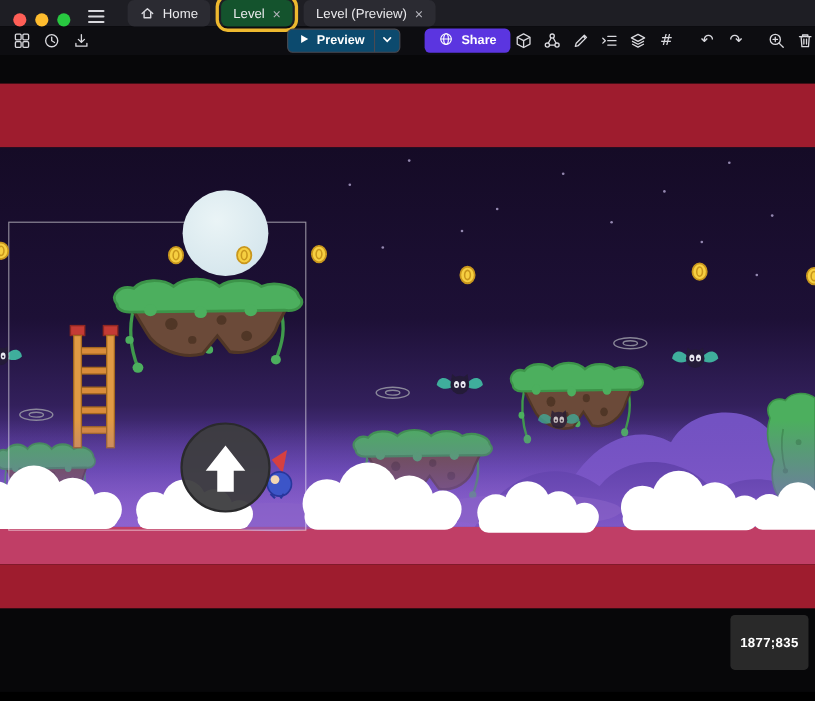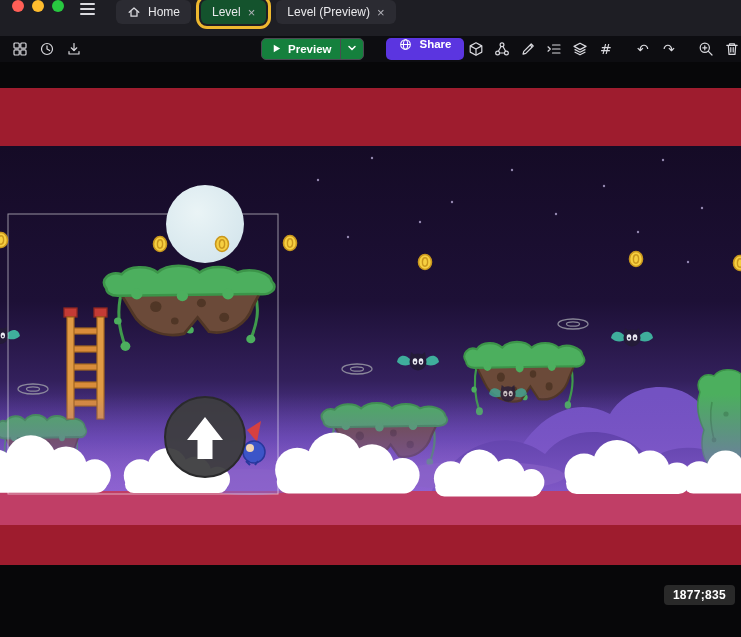--- a/index.html
+++ b/index.html
@@ -3,50 +3,50 @@
 <meta charset="utf-8">
 <style>
   :root{
     --accent:#edb82f; --share:#5b35e0; --titlebar-bg:#1e1e24; --toolbar-bg:#0d0d11;
     --band-red:#9e1c2e; --ground-pink:#c03e66; --sky-top:#150b26; --sky-bottom:#9a6fd2;
   }
   *{margin:0;padding:0;box-sizing:border-box}
   html,body{width:741px;height:637px;overflow:hidden;background:#000;
     font-family:"Liberation Sans",sans-serif;}
   
-  .titlebar{height:36px;background:var(--titlebar-bg);display:flex;align-items:flex-start;padding:0 8px 0 12px}
+  .titlebar{height:24px;background:var(--titlebar-bg);display:flex;align-items:flex-end;padding:0 8px 0 12px}
   .lights{display:flex;gap:8px;align-items:center}
   .light{width:12px;height:12px;border-radius:50%}
   .menu-btn{margin-left:16px;display:flex;flex-direction:column;justify-content:center;width:18px;height:18px;cursor:pointer}
   .menu-btn i{display:block;width:15px;height:2px;background:#d9d9de;margin:1.6px 0;border-radius:1px}
   .tabs{display:flex;gap:10px;margin-left:18px;align-items:center}
   .tab{display:flex;align-items:center;gap:7px;height:24px;padding:0 11px;background:#2b2b32;
        border-radius:6px;color:#e9e9ec;font-size:12px;cursor:pointer;white-space:nowrap}
   .tab.active{background:#14532d;outline:3px solid var(--accent);outline-offset:2px}
   .tab .close{color:#b4b4bb;font-size:13px;line-height:1}
   .tab .ticon{display:flex;color:#d9d9de}
   
   .toolbar{height:26px;background:var(--toolbar-bg);display:flex;align-items:center;padding:0 6px}
   .icon{width:23px;height:22px;display:flex;align-items:center;justify-content:center;color:#d9d9de;cursor:pointer}
   .icon svg{display:block}
   .glyph{font-family:"DejaVu Sans",sans-serif;font-size:14px;line-height:1}
   .left-group{display:flex;gap:4px;margin-left:2px}
-  .btn-preview{margin-left:176px;display:flex;align-items:stretch;height:22px;background:#15803d;
+  .btn-preview{margin-left:176px;display:flex;align-items:stretch;height:22px;background:#0c4a6e;
       border:1px solid #4a4a52;border-radius:5px;color:#fff;font-size:11.5px;font-weight:bold;cursor:pointer}
   .btn-preview .seg{display:flex;align-items:center;gap:6px;padding:0 9px}
   .btn-preview .seg.caret{padding:0 6px}
   .btn-preview .divider{width:1px;background:#4a4a52}
-  .btn-share{margin-left:22px;display:flex;gap:7px;height:22px;padding:0 13px;
+  .btn-share{margin-left:22px;display:flex;align-items:center;gap:7px;height:22px;padding:0 13px;
       background:var(--share);border-radius:5px;color:#fff;font-size:11.5px;font-weight:bold;cursor:pointer}
   .right-group{margin-left:auto;display:flex;gap:3px;align-items:center}
   .gap{width:8px}
   
   .canvas{position:relative;width:741px;height:579px;background:#000}
-  .coords-badge{position:absolute;right:6px;bottom:36px;background:rgba(44,44,44,.93);color:#fff;
-      font-size:12px;font-weight:bold;padding:3px 9px;border-radius:4px;letter-spacing:.3px}
+  .coords-badge{position:absolute;right:6px;bottom:20px;background:rgba(44,44,44,.93);color:#fff;
+      font-size:12px;font-weight:bold;padding:18px 9px;border-radius:4px;letter-spacing:.3px}
 </style>
 </head>
 <body>
 
 <div class="titlebar">
   <div class="lights">
     <span class="light" style="background:#ff5f57"></span>
     <span class="light" style="background:#febc2e"></span>
     <span class="light" style="background:#28c840"></span>
   </div>

